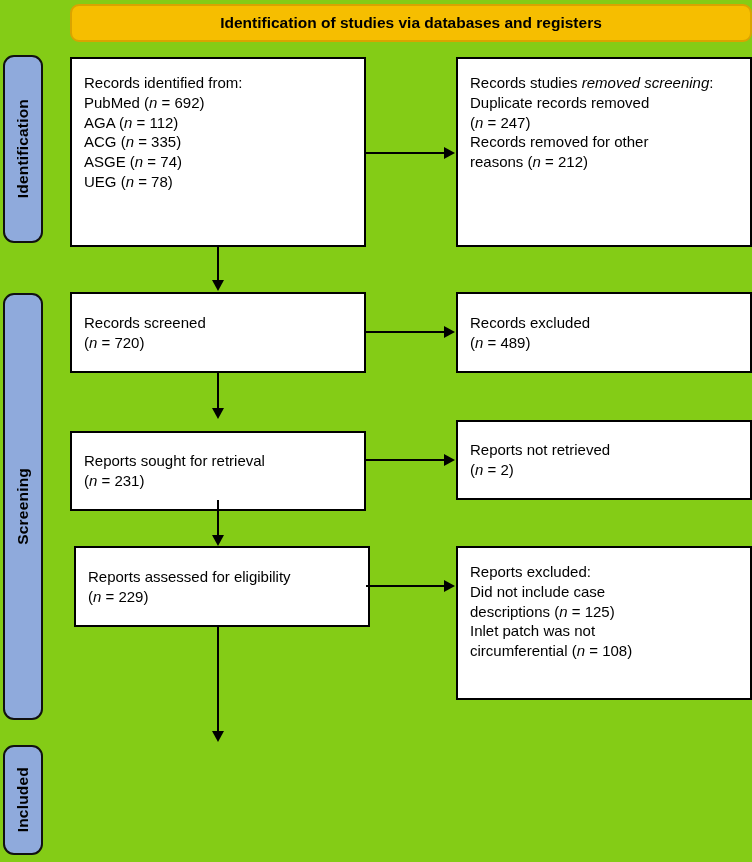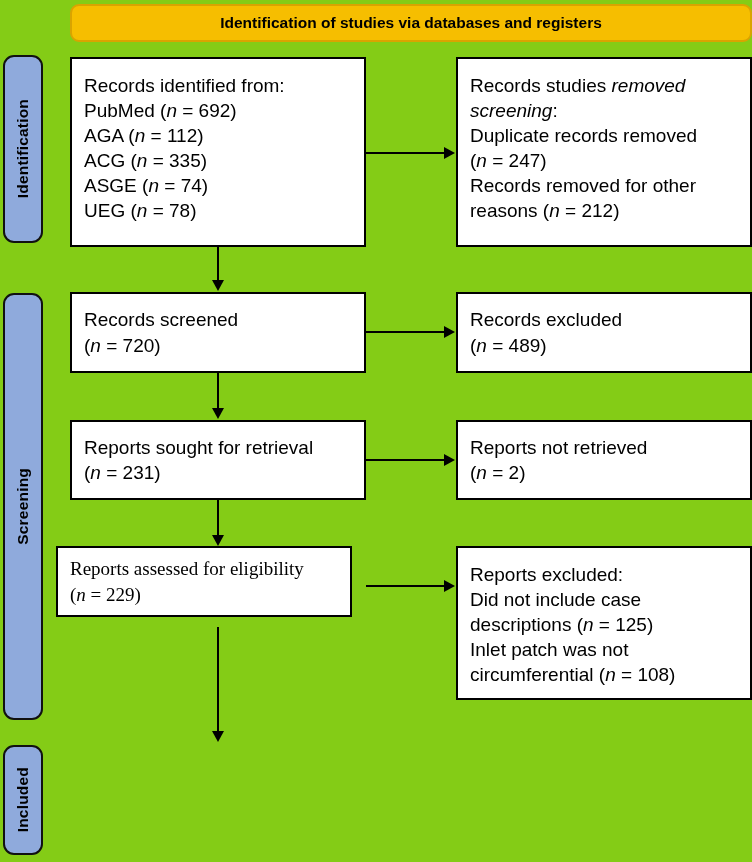--- a/index.html
+++ b/index.html
@@ -63,21 +63,21 @@
   .flow-box {
     position: absolute;
     background: #ffffff;
     border: 2px solid #000000;
     box-sizing: border-box;
     display: flex;
     align-items: center;
   }
   .flow-box .box-text {
     padding: 0 0 0 12px;
-    font-size: 19px;
+    font-size: 15px;
     line-height: 1.32;
     color: #000000;
     white-space: pre-wrap;
   }
   .flow-box.top-aligned {
     align-items: flex-start;
   }
   .flow-box.top-aligned .box-text {
     padding-top: 14px;
   }
@@ -157,37 +157,37 @@
     <span class="box-text">Records excluded
 (<em>n</em> = 489)</span>
   </div>
 
   <div class="conn-line" style="left:366px; top:331px; width:79px; height:2px;"></div>
   <div class="arrow-head right" style="left:444px; top:326px;"></div>
 
   <div class="conn-line" style="left:217px; top:373px; width:2px; height:36px;"></div>
   <div class="arrow-head down" style="left:211.5px; top:408px;"></div>
 
-  <div class="flow-box" style="left:70px; top:420px; width:296px; height:80px;">
+  <div class="flow-box" style="left:70px; top:431px; width:296px; height:80px;">
     <span class="box-text">Reports sought for retrieval
 (<em>n</em> = 231)</span>
   </div>
 
   <div class="flow-box" style="left:456px; top:420px; width:296px; height:80px;">
     <span class="box-text">Reports not retrieved
 (<em>n</em> = 2)</span>
   </div>
 
   <div class="conn-line" style="left:366px; top:459px; width:79px; height:2px;"></div>
   <div class="arrow-head right" style="left:444px; top:454px;"></div>
 
   <div class="conn-line" style="left:217px; top:500px; width:2px; height:36px;"></div>
   <div class="arrow-head down" style="left:211.5px; top:535px;"></div>
 
-  <div class="flow-box" style="left:56px; top:546px; width:296px; height:71px;font-family:Liberation Serif, serif;">
+  <div class="flow-box" style="left:74px; top:546px; width:296px; height:81px;">
     <span class="box-text">Reports assessed for eligibility
 (<em>n</em> = 229)</span>
   </div>
 
   <div class="flow-box top-aligned" style="left:456px; top:546px; width:296px; height:154px;">
     <span class="box-text">Reports excluded:
 Did not include case
 descriptions (<em>n</em> = 125)
 Inlet patch was not
 circumferential (<em>n</em> = 108)</span>

